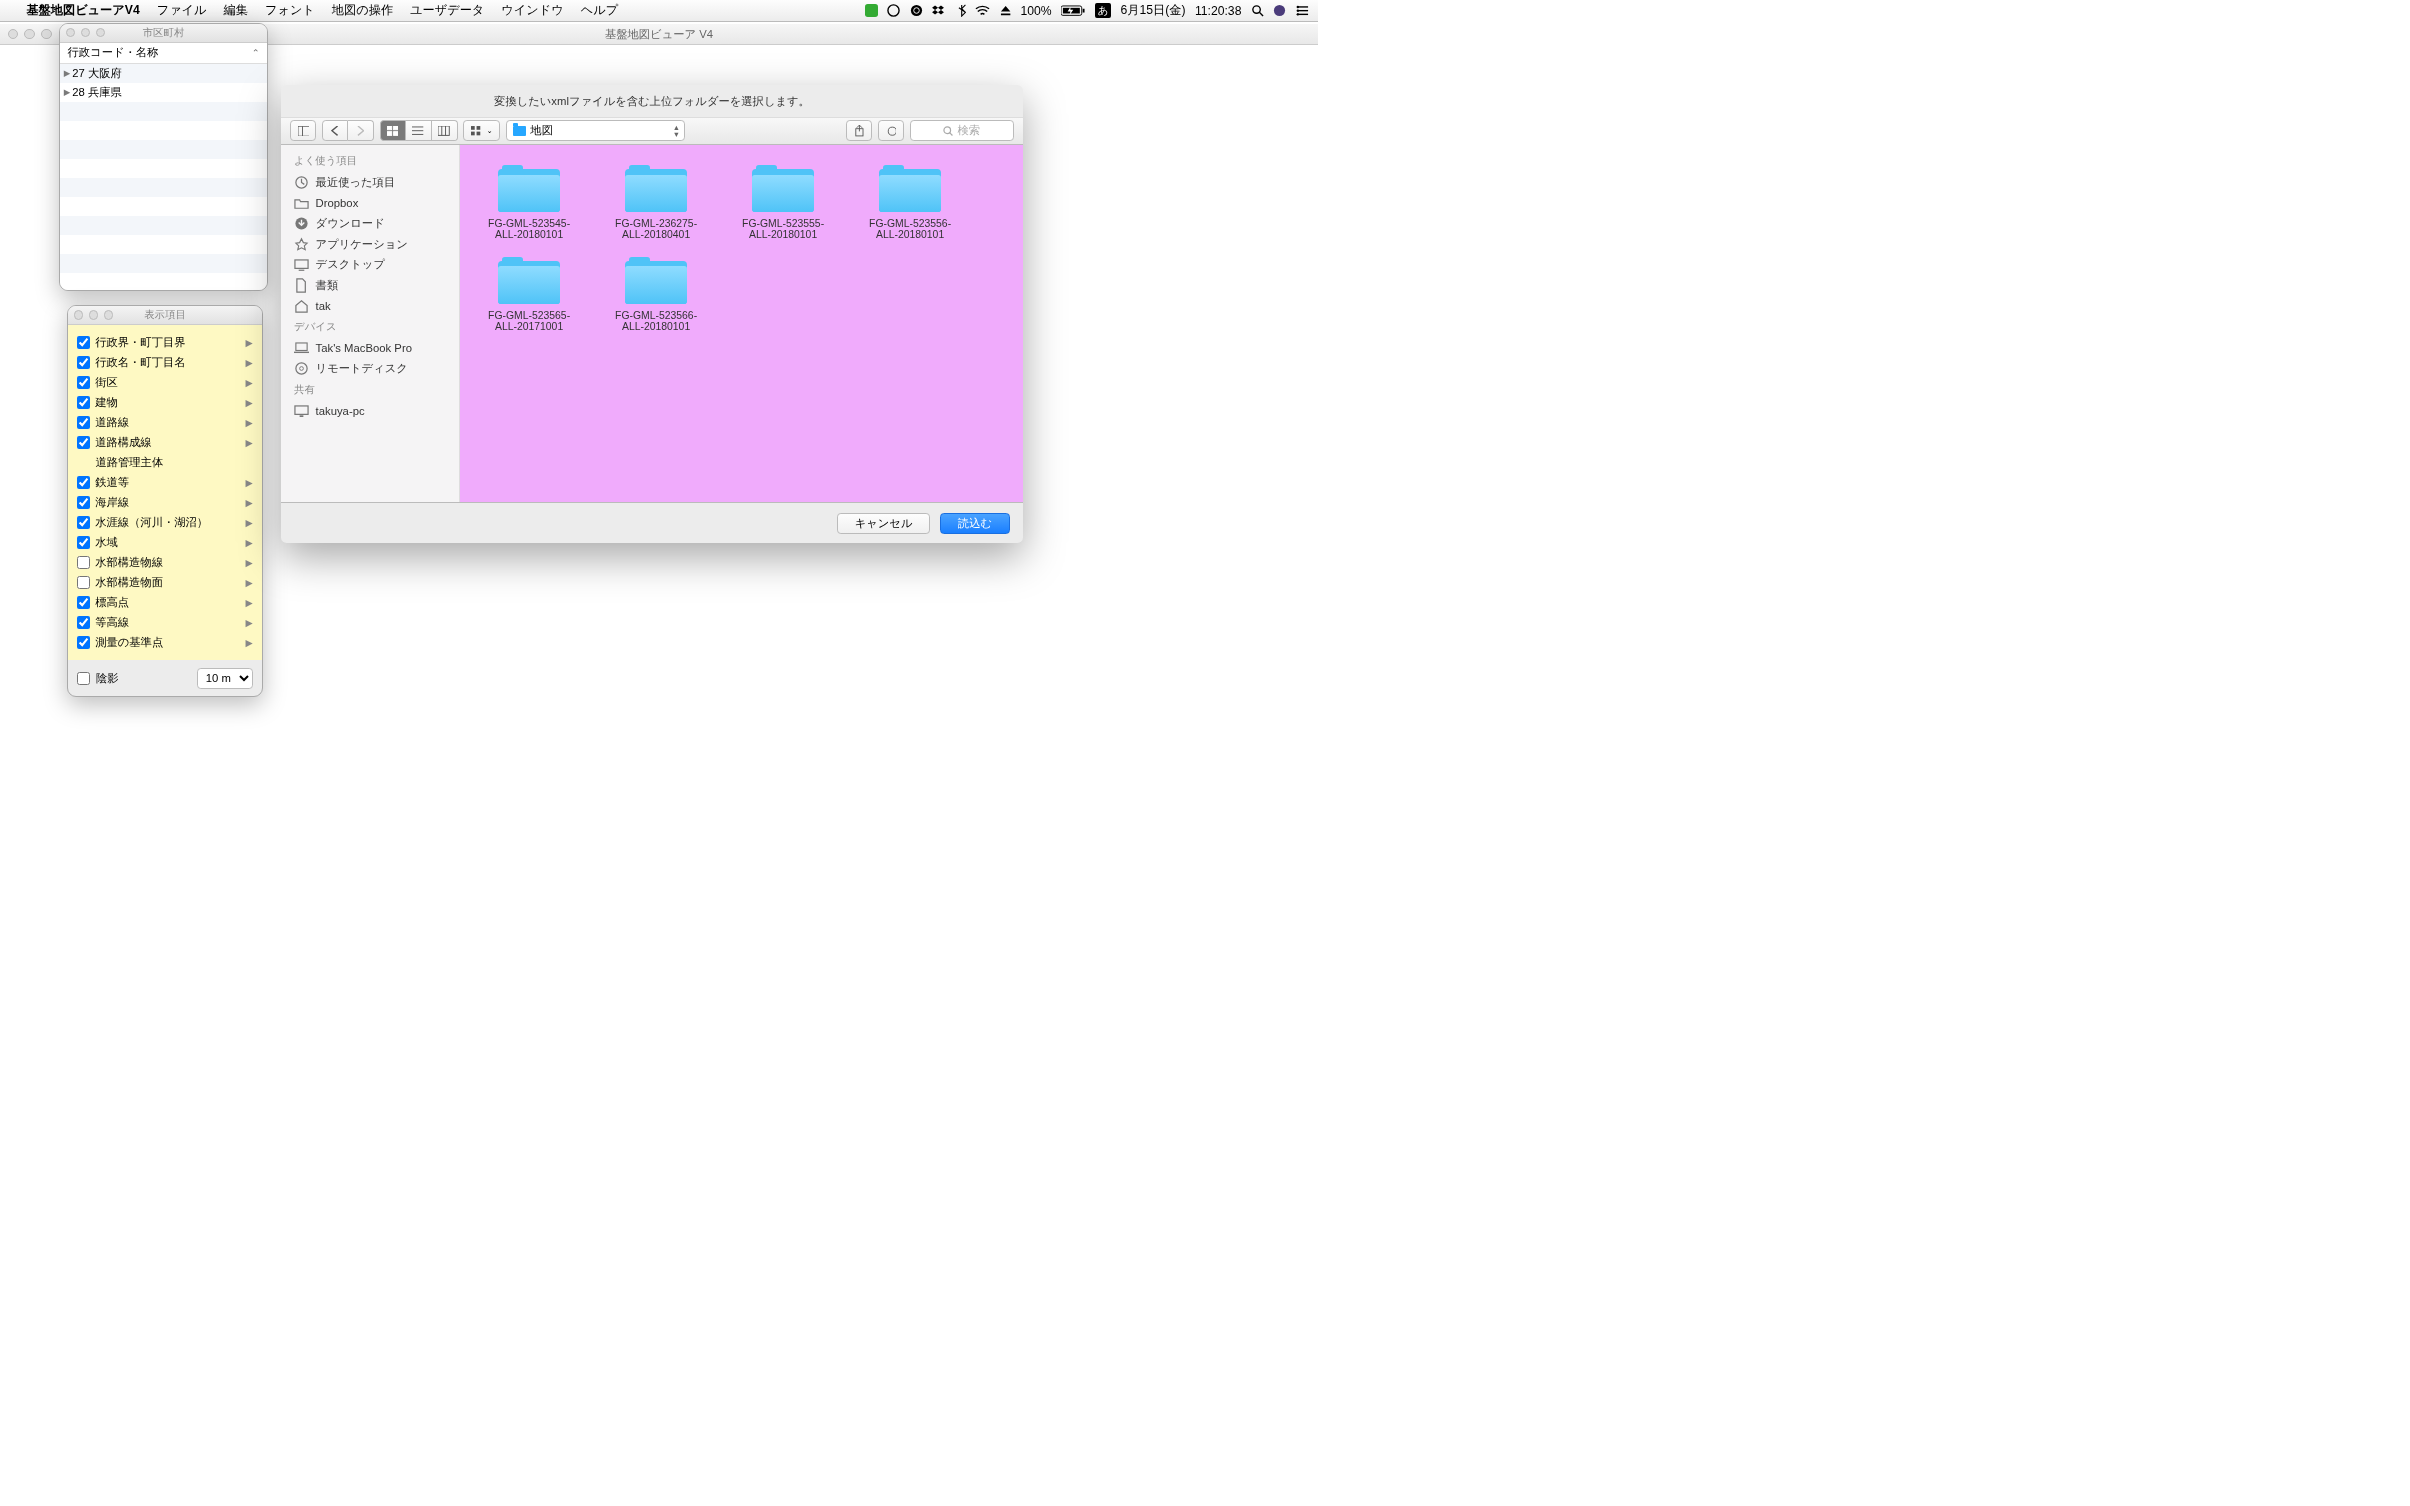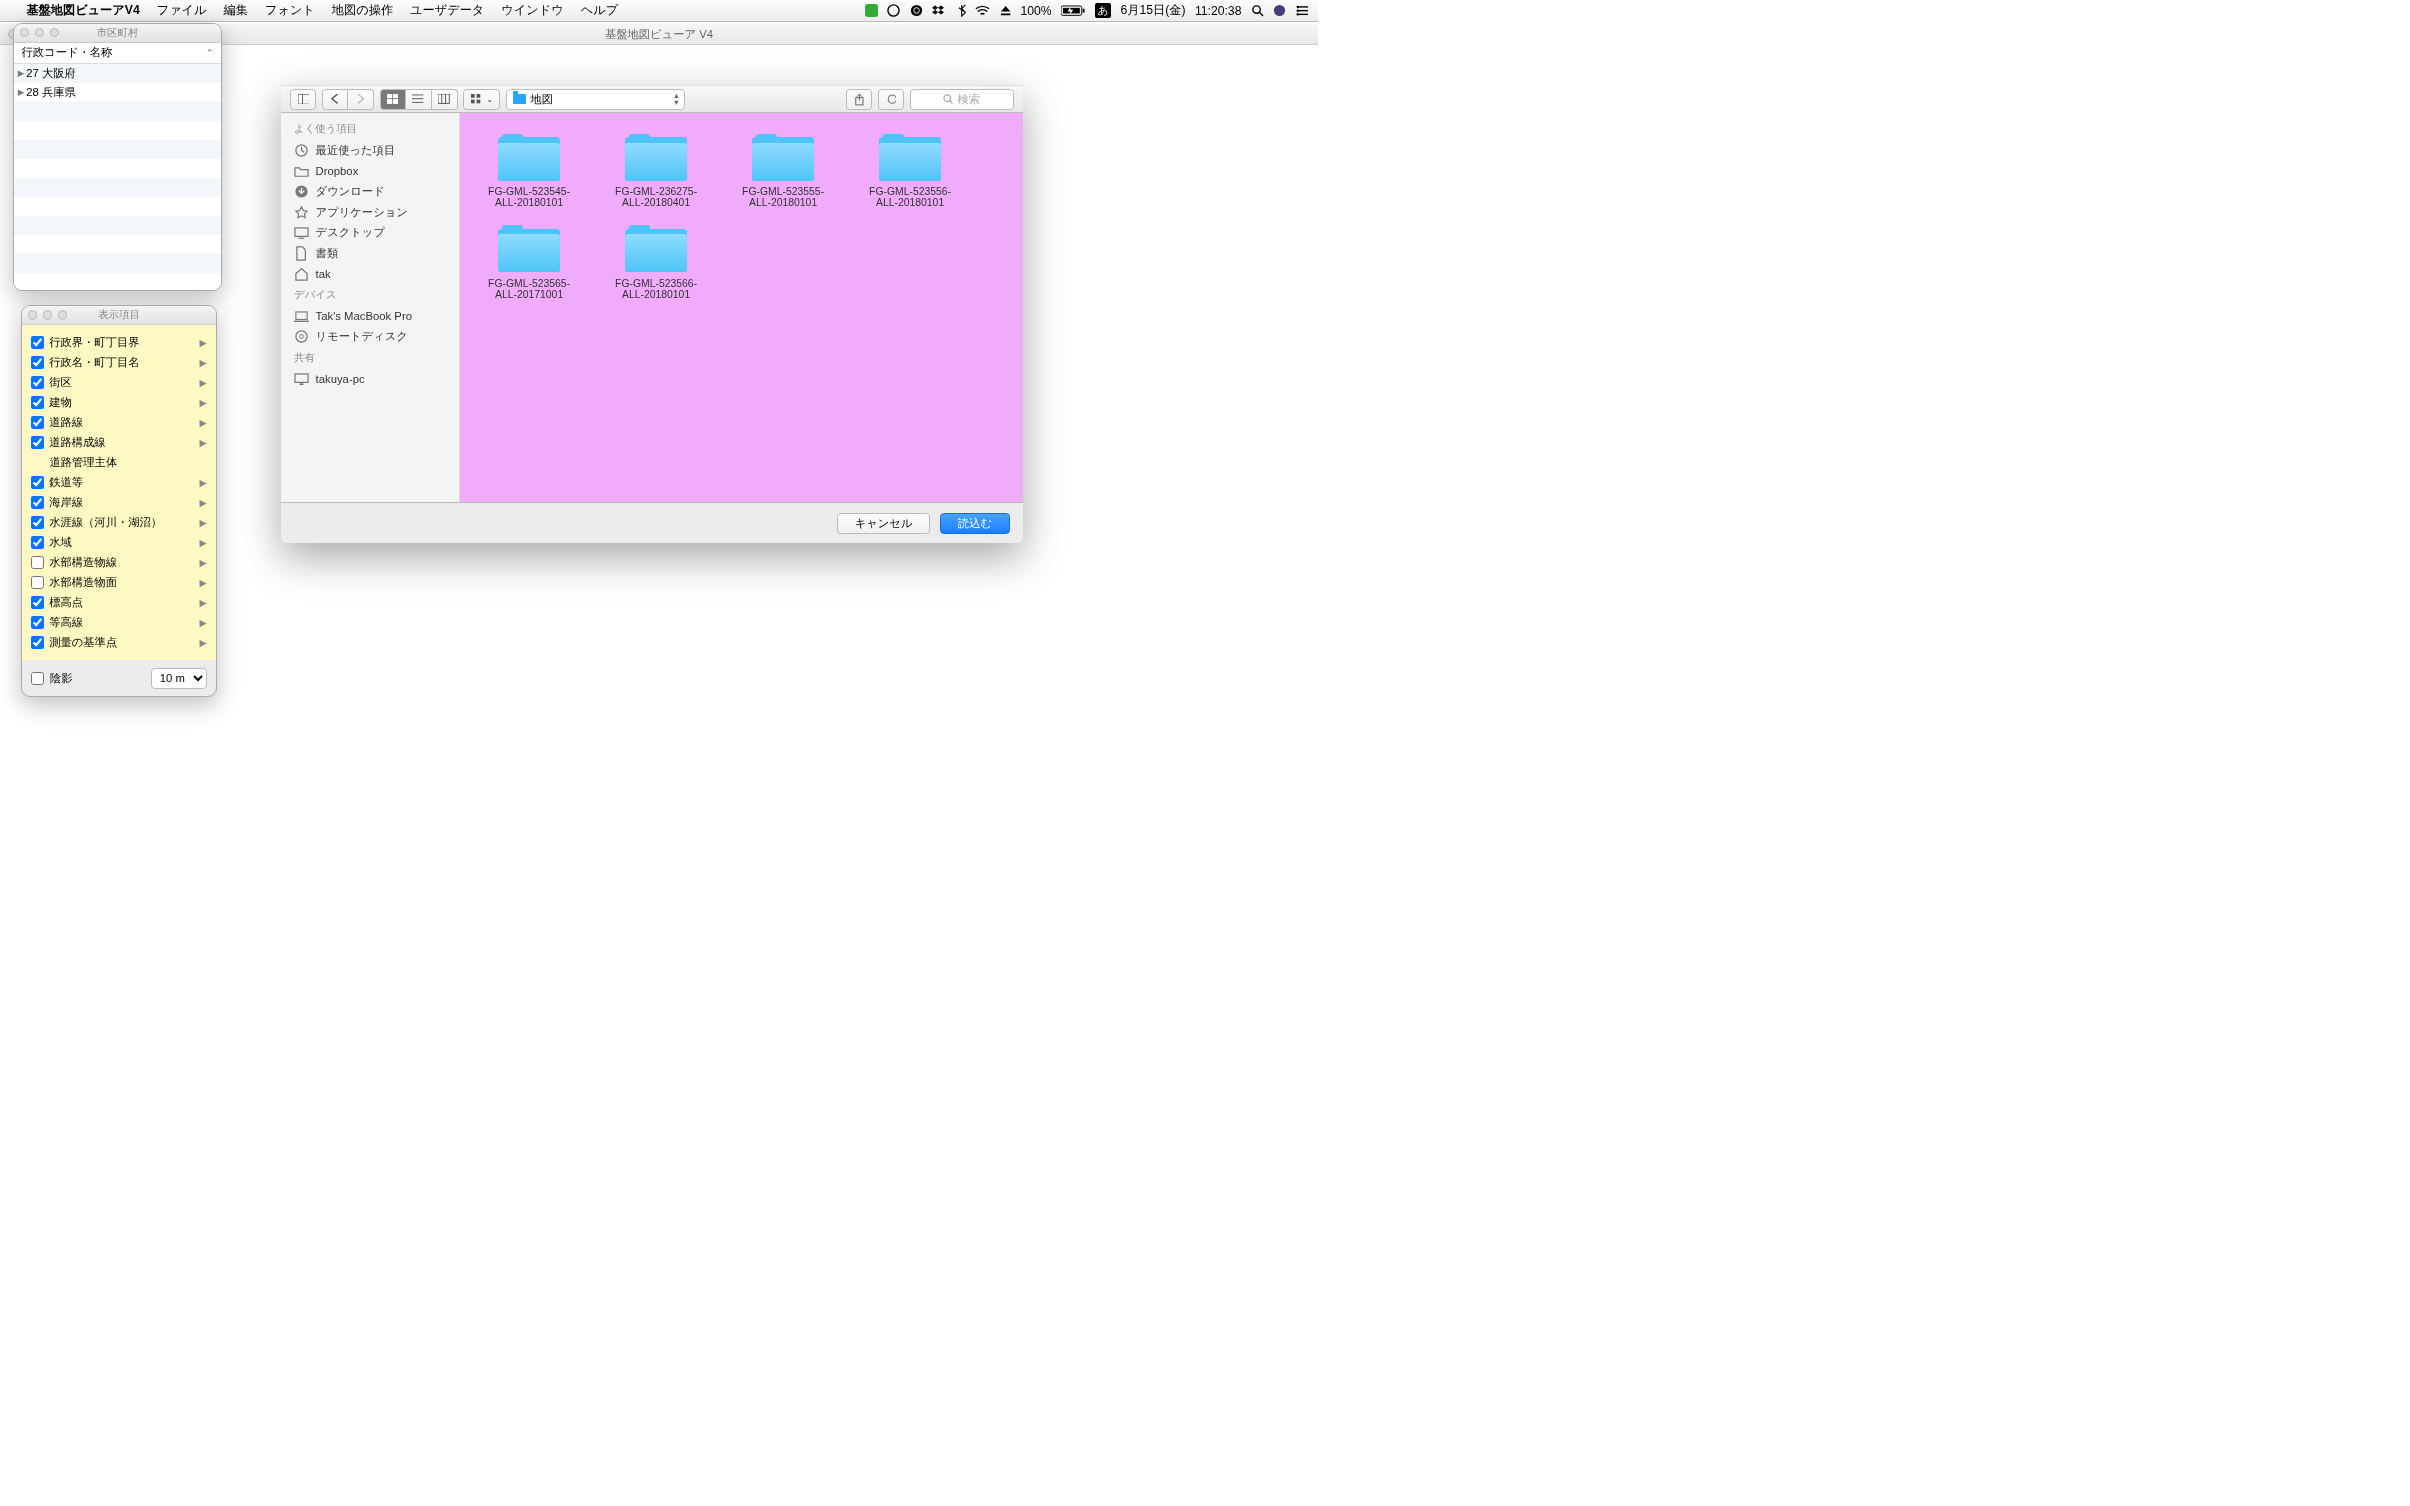--- a/index.html
+++ b/index.html
@@ -12,21 +12,21 @@
 .menubar .right { margin-left: auto; display: flex; align-items: center; gap: 9.4px; }
 .menubar .right span { display: inline-flex; align-items: center; }
 .menubar svg { display: block; }
 
 
 .main-title { position: absolute; left: 0; right: 0; top: 24px; height: 21px; background: linear-gradient(#f6f6f6, #e8e8e8); border-bottom: 0.9px solid #ccc; display: flex; align-items: center; justify-content: center; font-size: 11.3px; color: #666; }
 .main-title .traffic { position: absolute; left: 7.5px; display: flex; gap: 6.6px; }
 .traffic .dot { width: 10.4px; height: 10.4px; border-radius: 50%; background: #ddd; border: 0.5px solid #bbb; }
 
 
-.panel { position: absolute; background: #ececec; border: 0.9px solid #aaa; border-radius: 9px; box-shadow: 0 7.5px 23.5px rgba(0,0,0,0.25); overflow: hidden; }
+.panel { position: absolute; background: #ececec; border: 0.9px solid #aaa; border-radius: 9px; box-shadow: 0 7.5px 23.5px rgba(0,0,0,0.25); overflow: hidden; margin-left: 46px; }
 .panel-title { height: 19px; background: linear-gradient(#f4f4f4, #e2e2e2); border-bottom: 0.9px solid #ccc; display: flex; align-items: center; justify-content: center; font-size: 10.4px; color: #888; position: relative; }
 .panel-title .traffic { position: absolute; left: 5.6px; display: flex; gap: 5.6px; }
 .panel-title .dot { width: 9.4px; height: 9.4px; border-radius: 50%; background: #ddd; border: 0.5px solid #bbb; }
 
 
 .region-header { height: 21px; background: #fff; border-bottom: 0.9px solid #ddd; display: flex; align-items: center; padding: 0 7.5px; font-size: 11.3px; justify-content: space-between; }
 .region-list { background: #fff; height: 226px; }
 .region-row { height: 19px; display: flex; align-items: center; padding: 0 3.8px; font-size: 11.3px; }
 .region-row.alt { background: #f3f6fa; }
 .region-row .tri { font-size: 8.5px; margin-right: 1.9px; color: #7a7a7a; }
@@ -290,20 +290,21 @@
       </div>
     </div>
   <div class="items-footer">
     <input type="checkbox" style="margin-right: 5.6px;">
     <span>陰影</span>
     <select><option>10 m</option></select>
   </div>
 </div>
 
 <div class="dialog" style="left:281px; top:85px; width:742px; height:458px;">
+  <div class="dialog-header">変換したいxmlファイルを含む上位フォルダーを選択します。</div>
   <div class="dialog-toolbar">
     <div class="tb-btn" style="width:26px;">
         <svg width="13" height="10.4" viewBox="0 0 12 11">
           <rect x="0" y="0" width="14" height="11" fill="none" stroke="#555"></rect>
           <line x1="5" y1="0" x2="5" y2="11" stroke="#555"></line>
         </svg>
       </div>
     <div class="tb-seg">
       <div class="seg">
           <svg width="7.5" height="9.4" viewBox="0 0 8 10">

